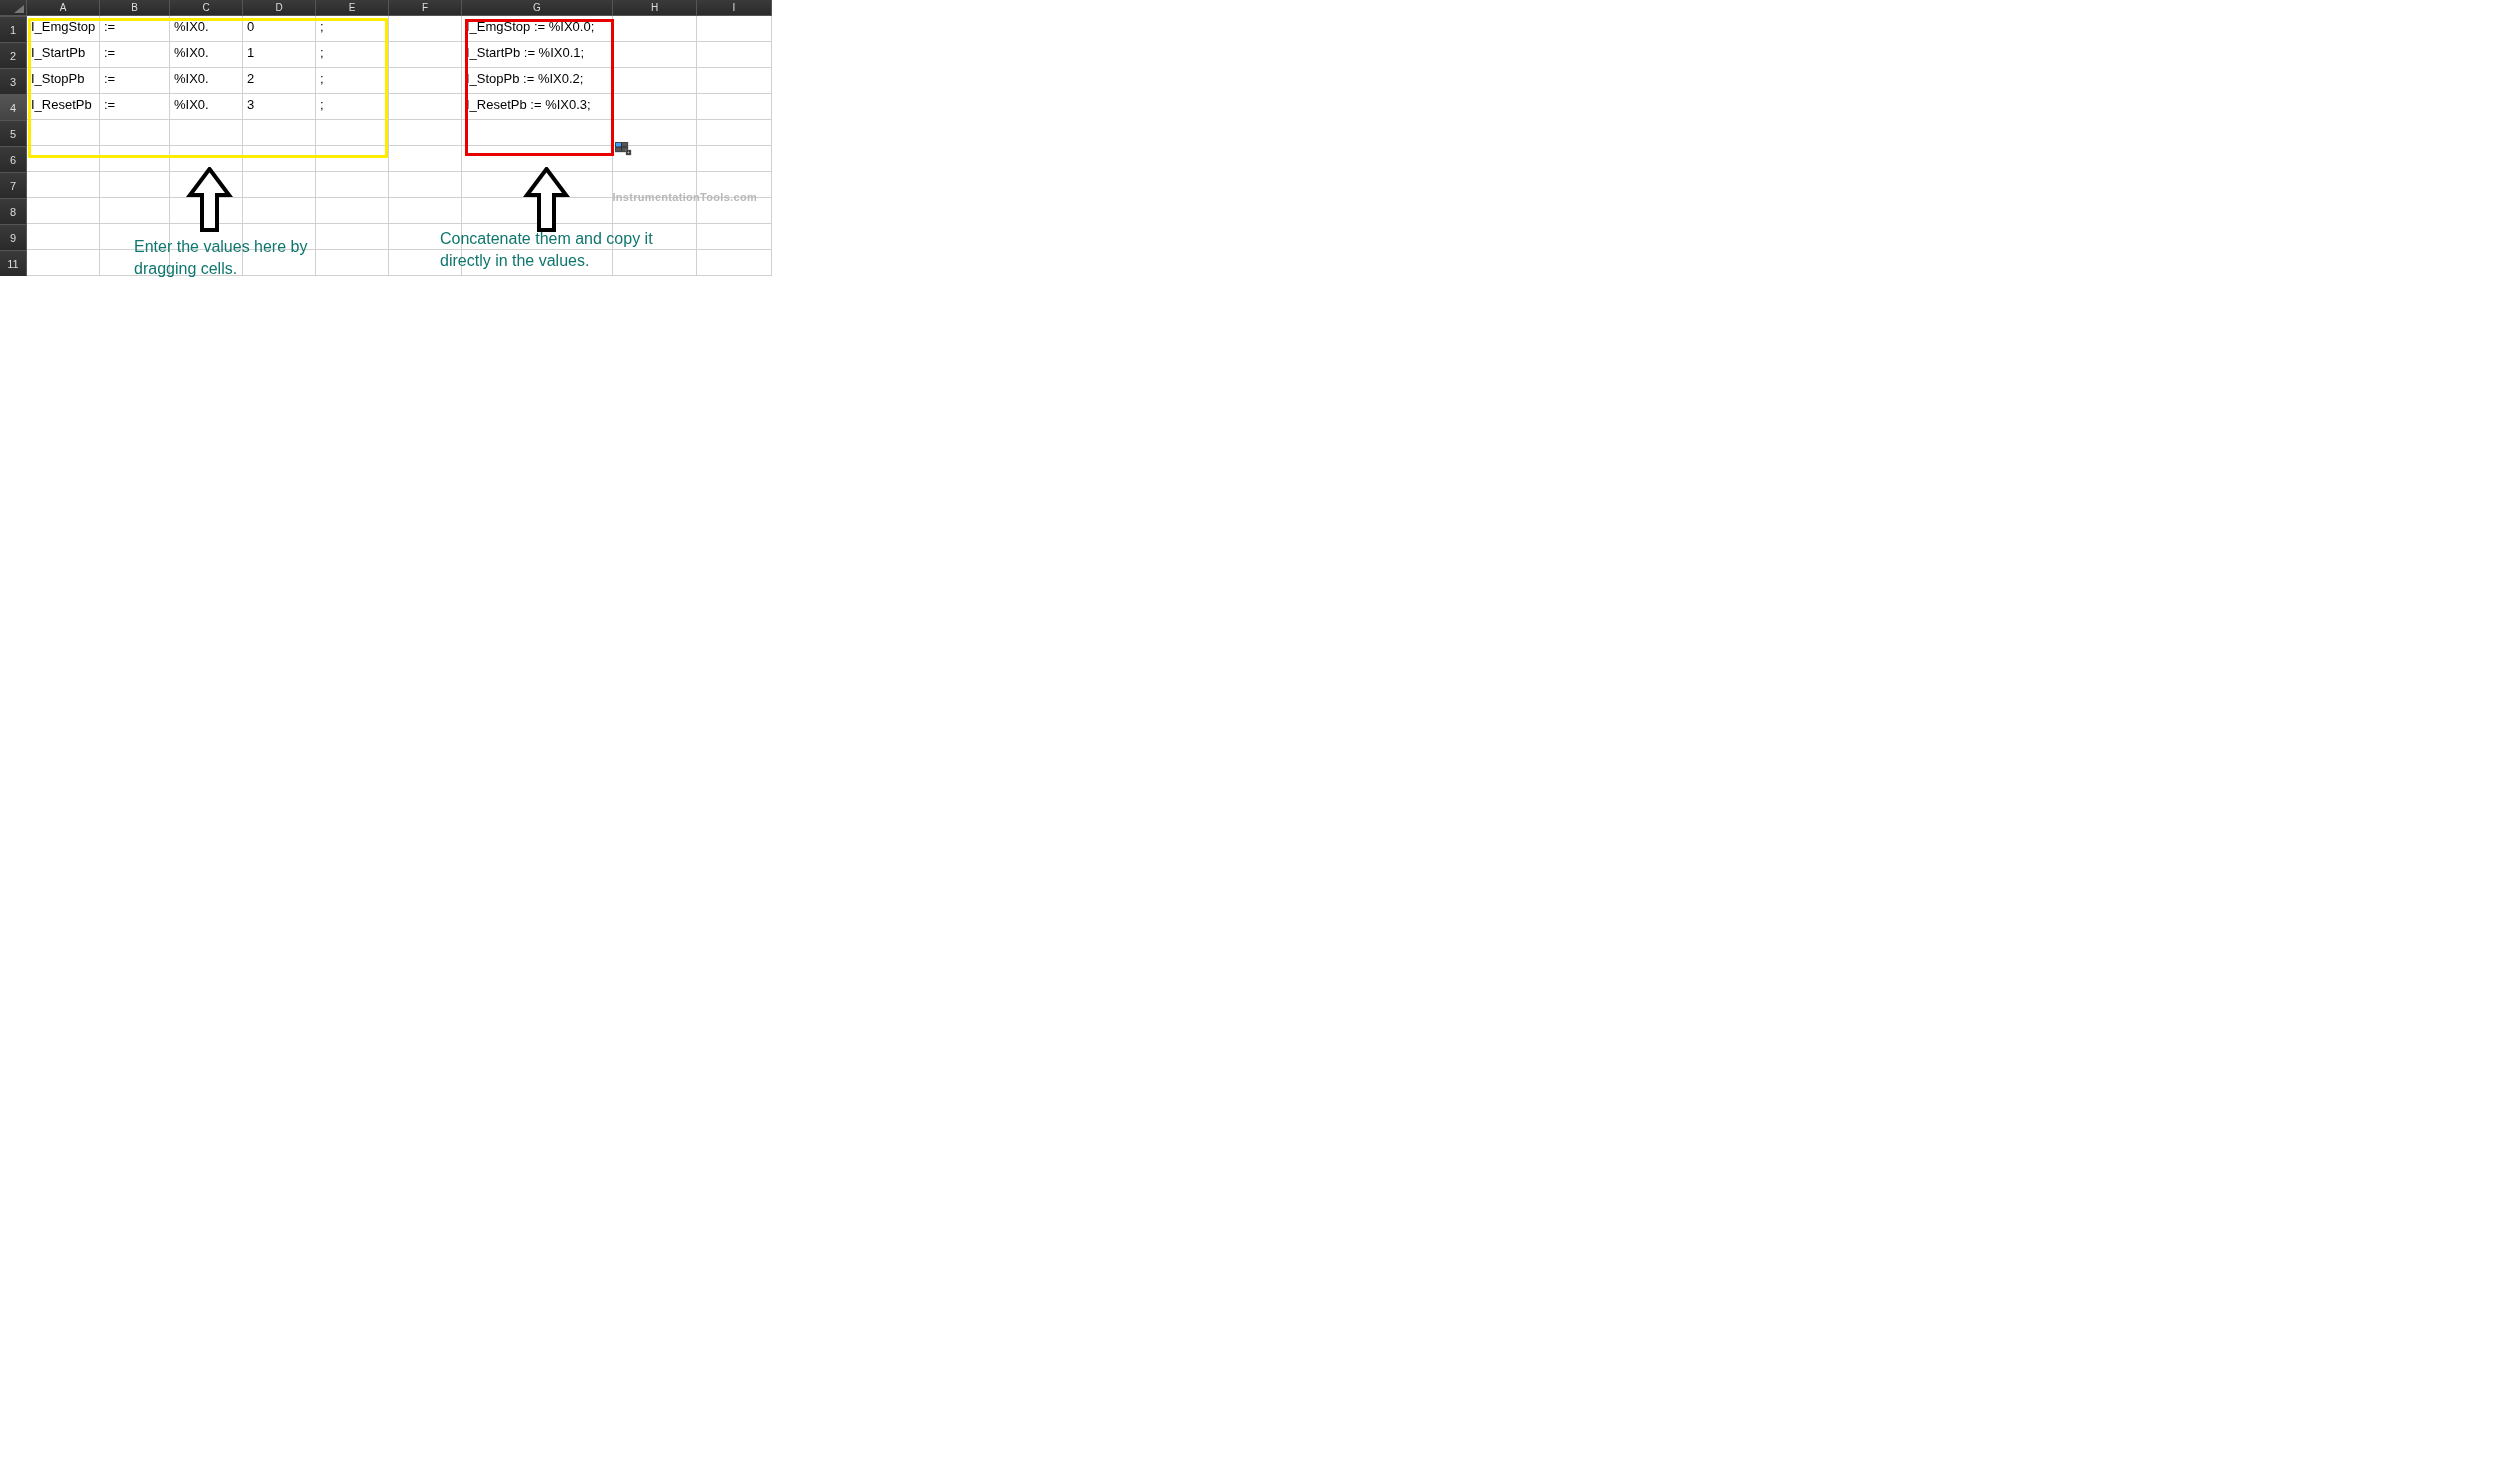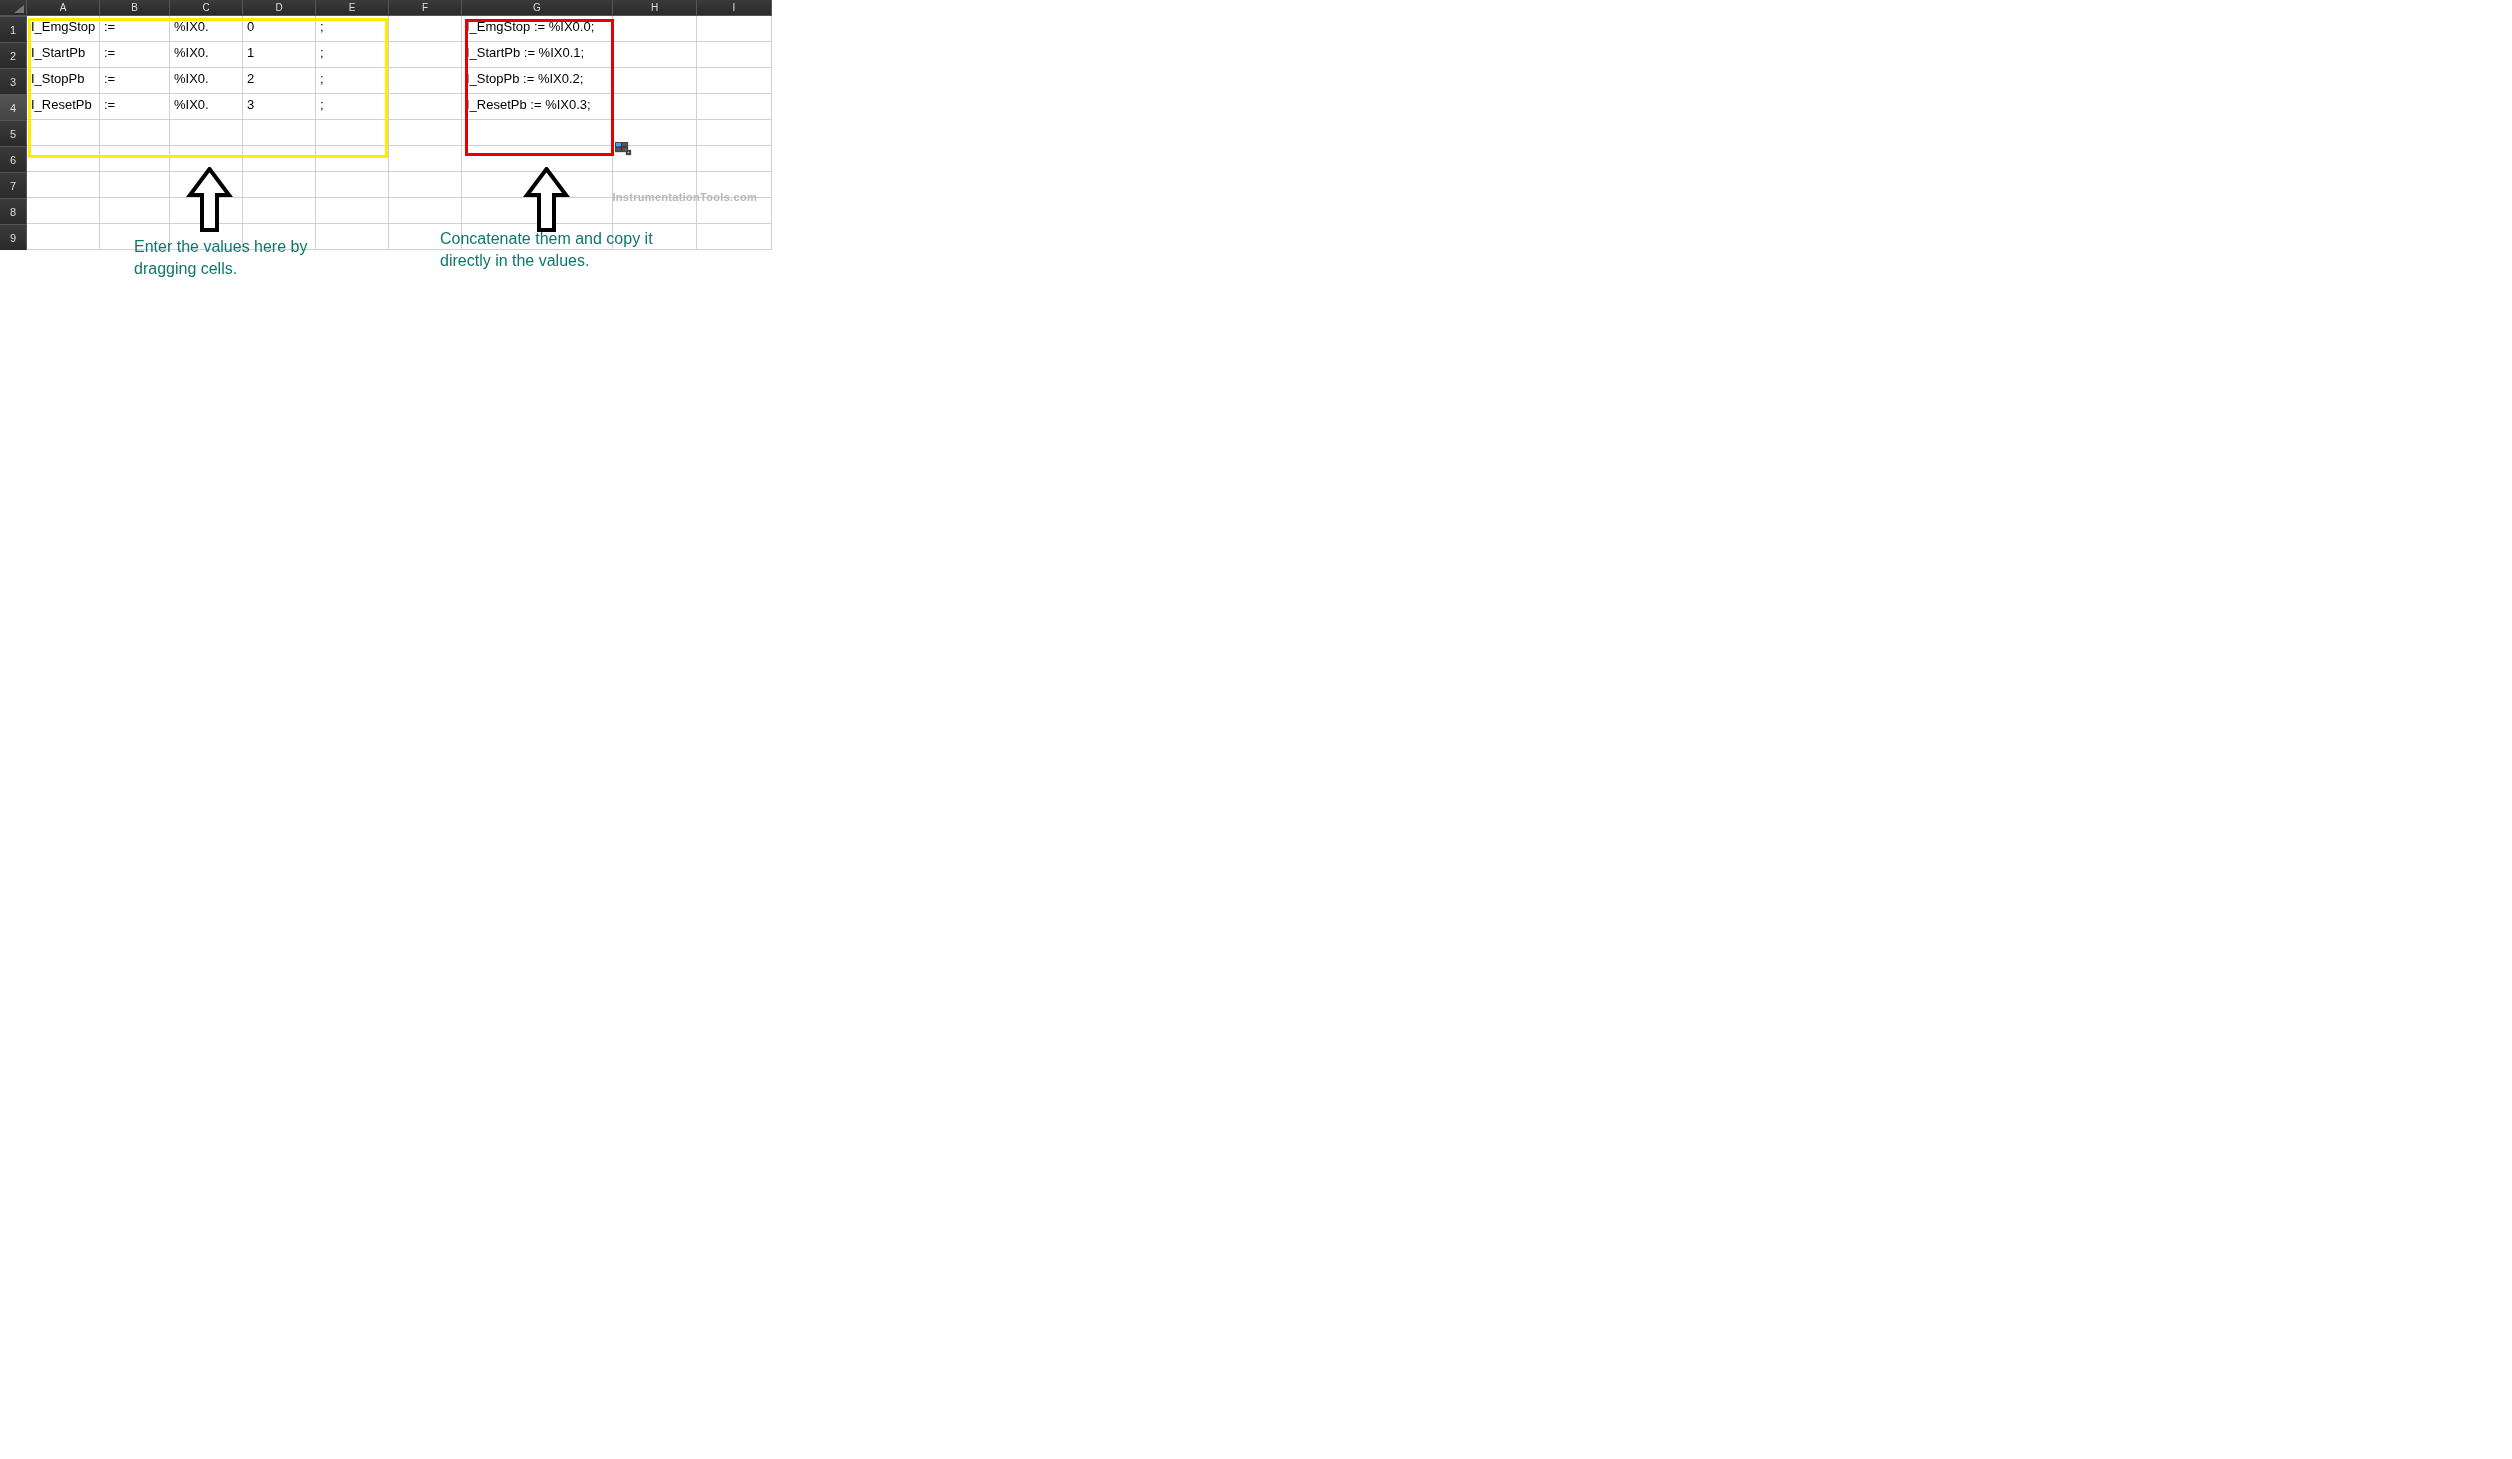--- a/index.html
+++ b/index.html
@@ -276,20 +276,32 @@
       <div class="cell cA"></div>
       <div class="cell cB"></div>
       <div class="cell cC"></div>
       <div class="cell cD"></div>
       <div class="cell cE"></div>
       <div class="cell cF"></div>
       <div class="cell cG"></div>
       <div class="cell cH"></div>
       <div class="cell cI"></div>
     </div>
+    <div class="row">
+      <div class="row-h">11</div>
+      <div class="cell cA"></div>
+      <div class="cell cB"></div>
+      <div class="cell cC"></div>
+      <div class="cell cD"></div>
+      <div class="cell cE"></div>
+      <div class="cell cF"></div>
+      <div class="cell cG"></div>
+      <div class="cell cH"></div>
+      <div class="cell cI"></div>
+    </div>
   </div>
 
   <div class="overlay">
     <div class="yellow-box"></div>
     <div class="red-box"></div>
 
     <div class="fill-handle-icon">
       <svg width="17" height="15" viewBox="0 0 34 30">
         <rect x="0" y="0" width="26" height="20" fill="#2b2b2b" stroke="#888"></rect>
         <rect x="2" y="2" width="10" height="7" fill="#3fa0ff"></rect>

